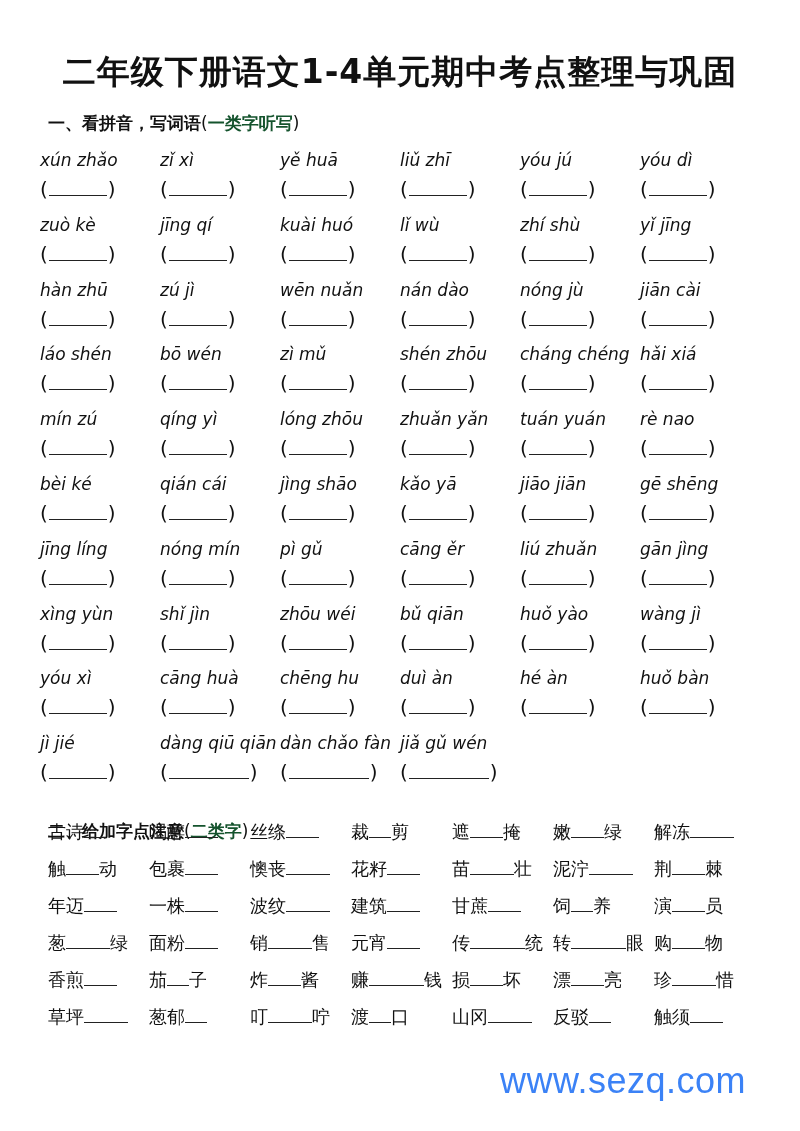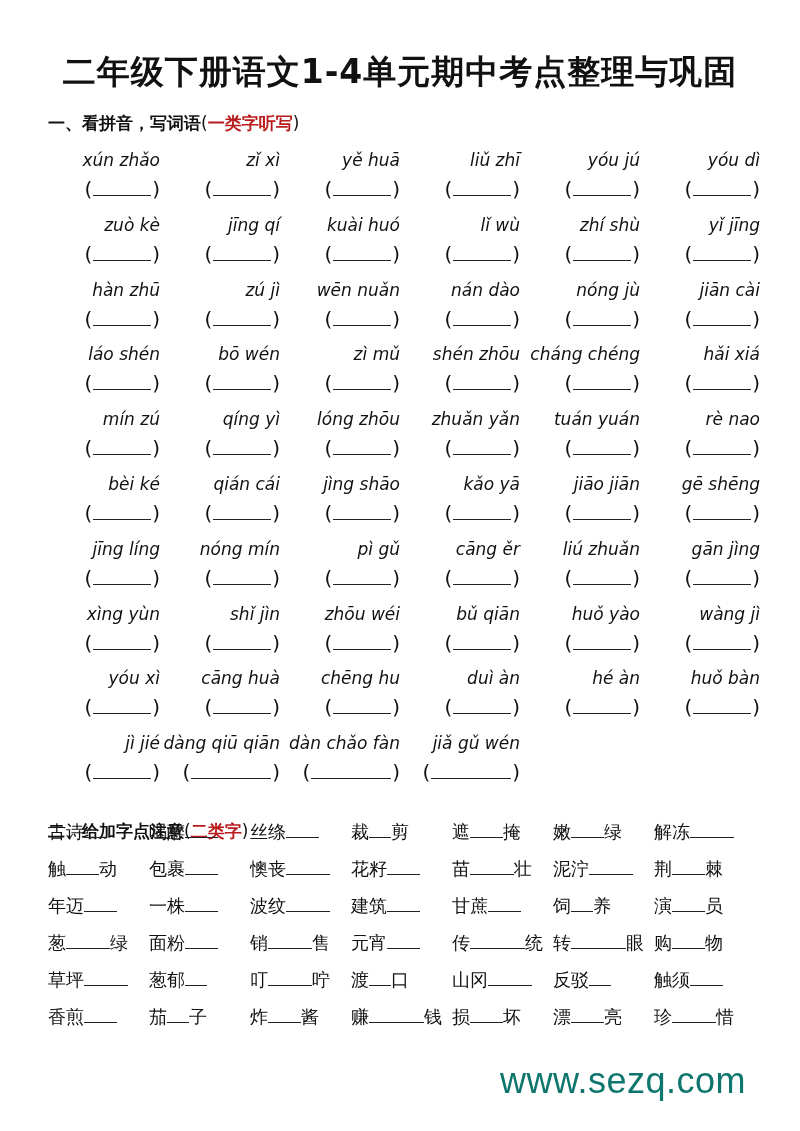--- a/index.html
+++ b/index.html
@@ -9,25 +9,25 @@
   }
   .title {
     position: absolute; left: 0; top: 50px; width: 800px; text-align: center;
     font-family: "DejaVu Sans", sans-serif; font-weight: bold; font-size: 33px;
     letter-spacing: 1px; color: #111;
   }
   .sec-head {
     position: absolute; left: 48px; font-family: "DejaVu Sans", sans-serif;
     font-weight: bold; font-size: 17px; color: #111;
   }
-  .sec-head .red { color: #b91c1c; }
+  .sec-head .red { color: #14532d; }
   .sec-head .paren { font-weight: normal; }
   .grid1 { position: absolute; left: 40px; top: 146px; width: 720px; }
   .prow { display: flex; height: 64.8px; }
-  .pcell { width: 120px; position: relative; text-align: right; }
+  .pcell { width: 120px; position: relative; text-align: left; }
   .pinyin {
     display: block; font-family: "DejaVu Sans", sans-serif; font-style: italic;
     font-size: 17px; line-height: 28px; color: #111; white-space: nowrap;
   }
   .blank {
     display: inline-block; font-family: "DejaVu Sans", sans-serif; font-size: 20px;
     line-height: 30px; color: #111; white-space: nowrap;
   }
   .blank .line {
     display: inline-block; width: 58px; border-bottom: 1.5px solid #222;
@@ -39,21 +39,21 @@
   .citem {
     width: 101px; font-size: 18px; white-space: nowrap; color: #111;
     font-family: "DejaVu Serif", serif; line-height: 26px;
   }
   .citem .u {
     display: inline-block; border-bottom: 1.3px solid #222; height: 14px;
     vertical-align: baseline;
   }
   .watermark {
     position: absolute; left: 500px; top: 1060px; font-family: "Liberation Sans", sans-serif;
-    font-size: 36px; color: #0f766e; letter-spacing: 0.5px;
+    font-size: 36px; color: #3b82f6; letter-spacing: 0.5px;
   }
 </style>
 </head>
 <body>
 
 <div class="title">二年级下册语文1-4单元期中考点整理与巩固</div>
 
 <div class="sec-head" style="top:112px;">
   <span>一、看拼音，写词语</span><span class="paren">(</span><span class="red">一类字听写</span><span class="paren">)</span>
 </div>
@@ -174,32 +174,32 @@
     <div class="crow">
       <span class="citem"><span>葱</span><span class="u" style="width: 44px;"></span><span>绿</span></span>
       <span class="citem"><span>面粉</span><span class="u" style="width: 33px;"></span><span></span></span>
       <span class="citem"><span>销</span><span class="u" style="width: 44px;"></span><span>售</span></span>
       <span class="citem"><span>元宵</span><span class="u" style="width: 33px;"></span><span></span></span>
       <span class="citem"><span>传</span><span class="u" style="width: 55px;"></span><span>统</span></span>
       <span class="citem"><span>转</span><span class="u" style="width: 55px;"></span><span>眼</span></span>
       <span class="citem"><span>购</span><span class="u" style="width: 33px;"></span><span>物</span></span>
     </div>
     <div class="crow">
+      <span class="citem"><span>香煎</span><span class="u" style="width: 33px;"></span><span></span></span>
+      <span class="citem"><span>茄</span><span class="u" style="width: 22px;"></span><span>子</span></span>
+      <span class="citem"><span>炸</span><span class="u" style="width: 33px;"></span><span>酱</span></span>
+      <span class="citem"><span>赚</span><span class="u" style="width: 55px;"></span><span>钱</span></span>
+      <span class="citem"><span>损</span><span class="u" style="width: 33px;"></span><span>坏</span></span>
+      <span class="citem"><span>漂</span><span class="u" style="width: 33px;"></span><span>亮</span></span>
+      <span class="citem"><span>珍</span><span class="u" style="width: 44px;"></span><span>惜</span></span>
+    </div>
+    <div class="crow">
       <span class="citem"><span>草坪</span><span class="u" style="width: 44px;"></span><span></span></span>
       <span class="citem"><span>葱郁</span><span class="u" style="width: 22px;"></span><span></span></span>
       <span class="citem"><span>叮</span><span class="u" style="width: 44px;"></span><span>咛</span></span>
       <span class="citem"><span>渡</span><span class="u" style="width: 22px;"></span><span>口</span></span>
       <span class="citem"><span>山冈</span><span class="u" style="width: 44px;"></span><span></span></span>
       <span class="citem"><span>反驳</span><span class="u" style="width: 22px;"></span><span></span></span>
       <span class="citem"><span>触须</span><span class="u" style="width: 33px;"></span><span></span></span>
     </div>
-    <div class="crow">
-      <span class="citem"><span>香煎</span><span class="u" style="width: 33px;"></span><span></span></span>
-      <span class="citem"><span>茄</span><span class="u" style="width: 22px;"></span><span>子</span></span>
-      <span class="citem"><span>炸</span><span class="u" style="width: 33px;"></span><span>酱</span></span>
-      <span class="citem"><span>赚</span><span class="u" style="width: 55px;"></span><span>钱</span></span>
-      <span class="citem"><span>损</span><span class="u" style="width: 33px;"></span><span>坏</span></span>
-      <span class="citem"><span>漂</span><span class="u" style="width: 33px;"></span><span>亮</span></span>
-      <span class="citem"><span>珍</span><span class="u" style="width: 44px;"></span><span>惜</span></span>
-    </div>
   </div>
 
 <div class="watermark">www.sezq.com</div>
 
 </body></html>

